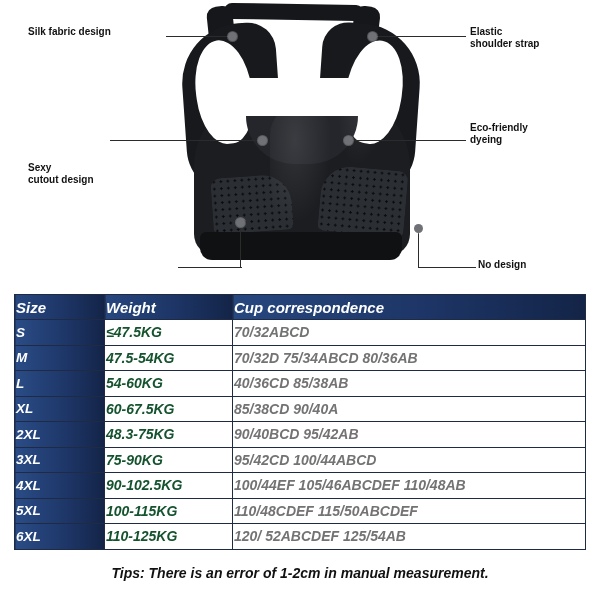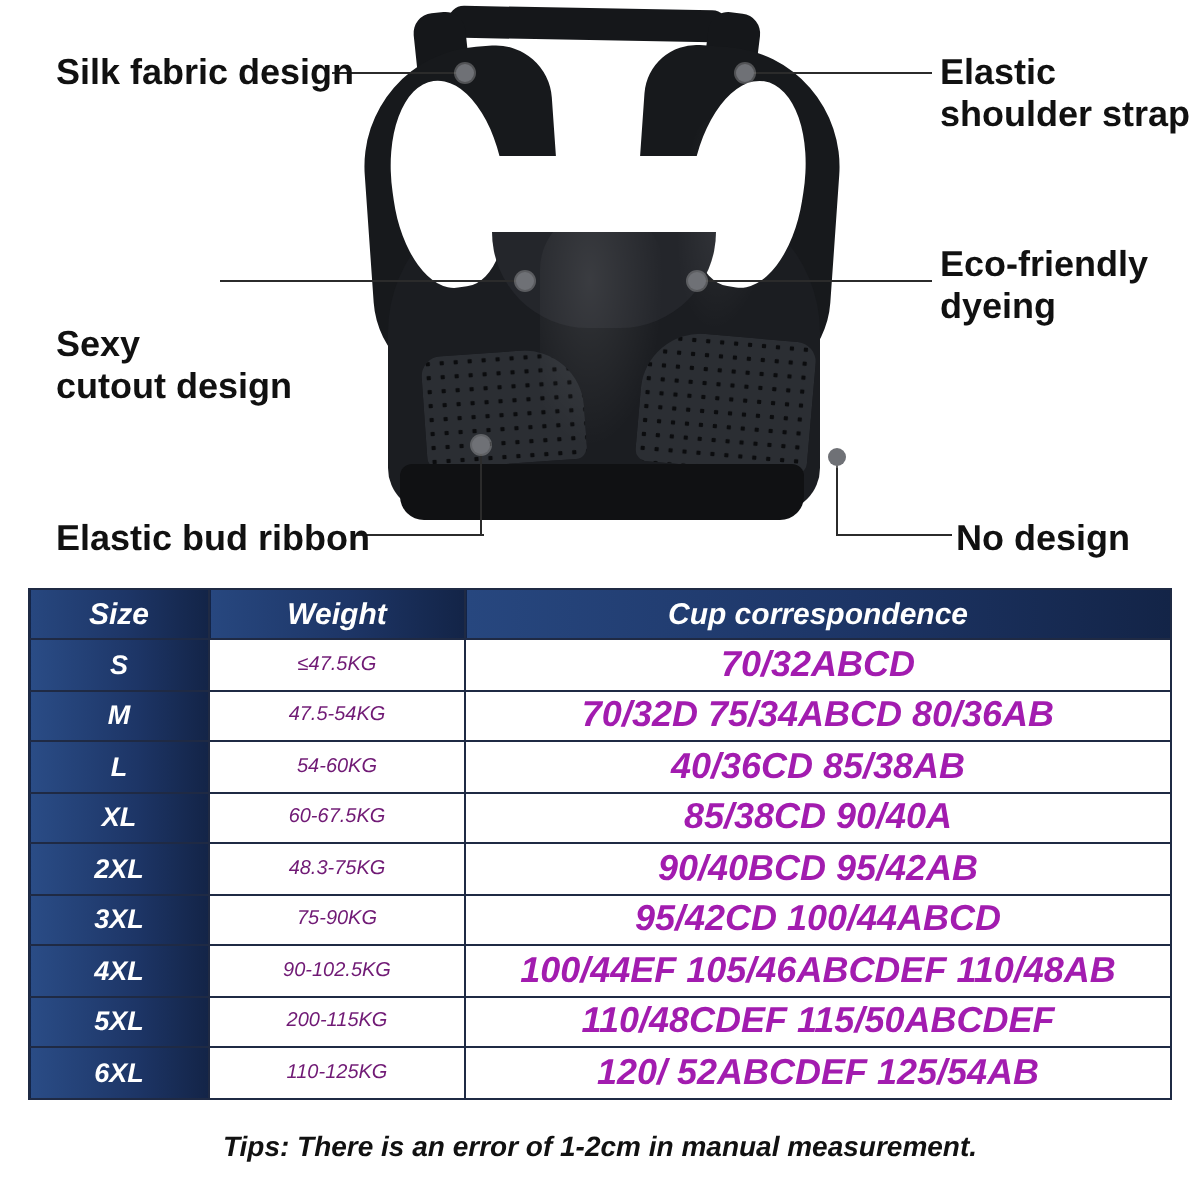--- a/index.html
+++ b/index.html
@@ -147,21 +147,21 @@
     left: 188px; top: 56px;
     width: 50px; height: 110px;
     background: radial-gradient(ellipse at 50% 40%, rgba(255,255,255,.08), rgba(255,255,255,0) 70%);
     border-radius: 30px;
     transform: rotate(8deg);
   }
 
   
   .callout {
     position: absolute;
-    font-size: 18px;
+    font-size: 10px;
     font-weight: bold;
     color: #111111;
     line-height: 1.18;
     white-space: pre-line;
   }
   .dot {
     position: absolute;
     width: 9px; height: 9px;
     border-radius: 50%;
     background: #6f7176;
@@ -181,50 +181,50 @@
     width: 572px;
   }
   table.size-table {
     width: 572px;
     border-collapse: collapse;
     table-layout: fixed;
     font-size: 13px;
   }
   table.size-table th, table.size-table td {
     border: 1px solid #1f2a44;
-    text-align: center;
+    text-align: left;
     font-style: italic;
   }
   thead th {
     background: linear-gradient(90deg, #27477f 0%, #1d3566 55%, #132447 100%);
     color: #ffffff;
     font-size: 15px;
     font-weight: bold;
     height: 25px;
     font-style: italic;
   }
   td.size-cell {
     background: linear-gradient(90deg, #2a4c86 0%, #1d3566 60%, #132447 100%);
     color: #ffffff;
     font-weight: bold;
     font-size: 13.5px;
     width: 90px;
   }
   td.weight-cell {
-    color: #701a75;
-    font-weight: normal;
+    color: #14532d;
+    font-weight: bold;
     background: #ffffff;
     width: 128px;
-    font-size: 10px;
+    font-size: 14px;
   }
   td.cup-cell {
-    color: #a21caf;
-    font-weight: bold;
-    background: #ffffff;
-    font-size: 18px;
+    color: #737373;
+    font-weight: bold;
+    background: #ffffff;
+    font-size: 14px;
   }
   tbody tr { height: 25.5px; }
 
   .tips {
     position: absolute;
     left: 0; right: 0;
     top: 565px;
     text-align: center;
     font-size: 14px;
     font-weight: bold;
@@ -277,21 +277,20 @@
 
     <div class="callout" style="left:470px; top:26px;">Elastic
 shoulder strap</div>
 
     <div class="callout" style="left:28px; top:122px;margin-top:40px;">Sexy
 cutout design</div>
 
     <div class="callout" style="left:470px; top:122px;">Eco-friendly
 dyeing</div>
 
-    <div class="callout" style="left:28px; top:259px;">Elastic bud ribbon</div>
 
     <div class="callout" style="left:478px; top:259px;">No design</div>
   </div>
 
   <div class="table-wrap">
     <table class="size-table">
       <thead>
         <tr>
           <th style="width:90px;">Size</th>
           <th style="width:128px;">Weight</th>
@@ -329,21 +328,21 @@
           <td class="weight-cell">75-90KG</td>
           <td class="cup-cell">95/42CD   100/44ABCD</td>
         </tr>
         <tr>
           <td class="size-cell">4XL</td>
           <td class="weight-cell">90-102.5KG</td>
           <td class="cup-cell">100/44EF   105/46ABCDEF   110/48AB</td>
         </tr>
         <tr>
           <td class="size-cell">5XL</td>
-          <td class="weight-cell">200-115KG</td>
+          <td class="weight-cell">100-115KG</td>
           <td class="cup-cell">110/48CDEF   115/50ABCDEF</td>
         </tr>
         <tr>
           <td class="size-cell">6XL</td>
           <td class="weight-cell">110-125KG</td>
           <td class="cup-cell">120/ 52ABCDEF   125/54AB</td>
         </tr>
       </tbody>
     </table>
   </div>

